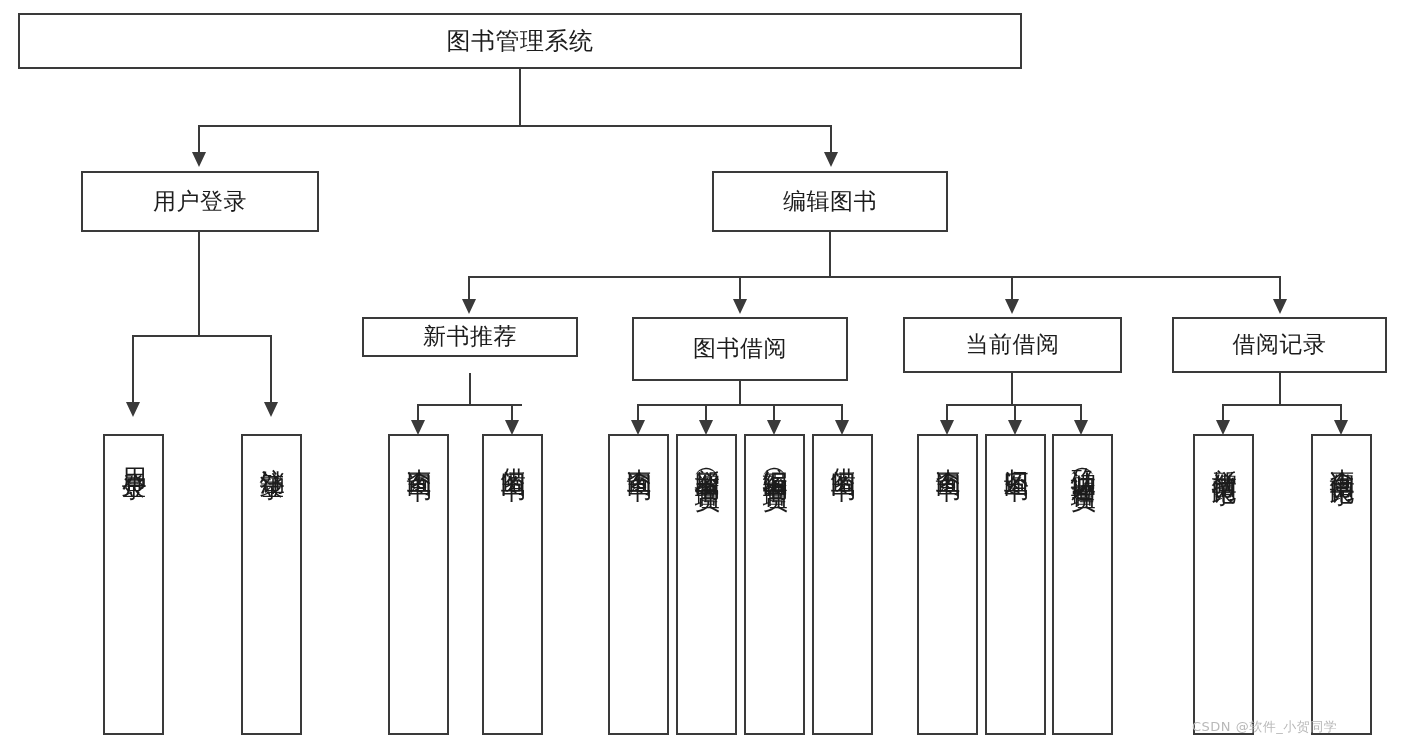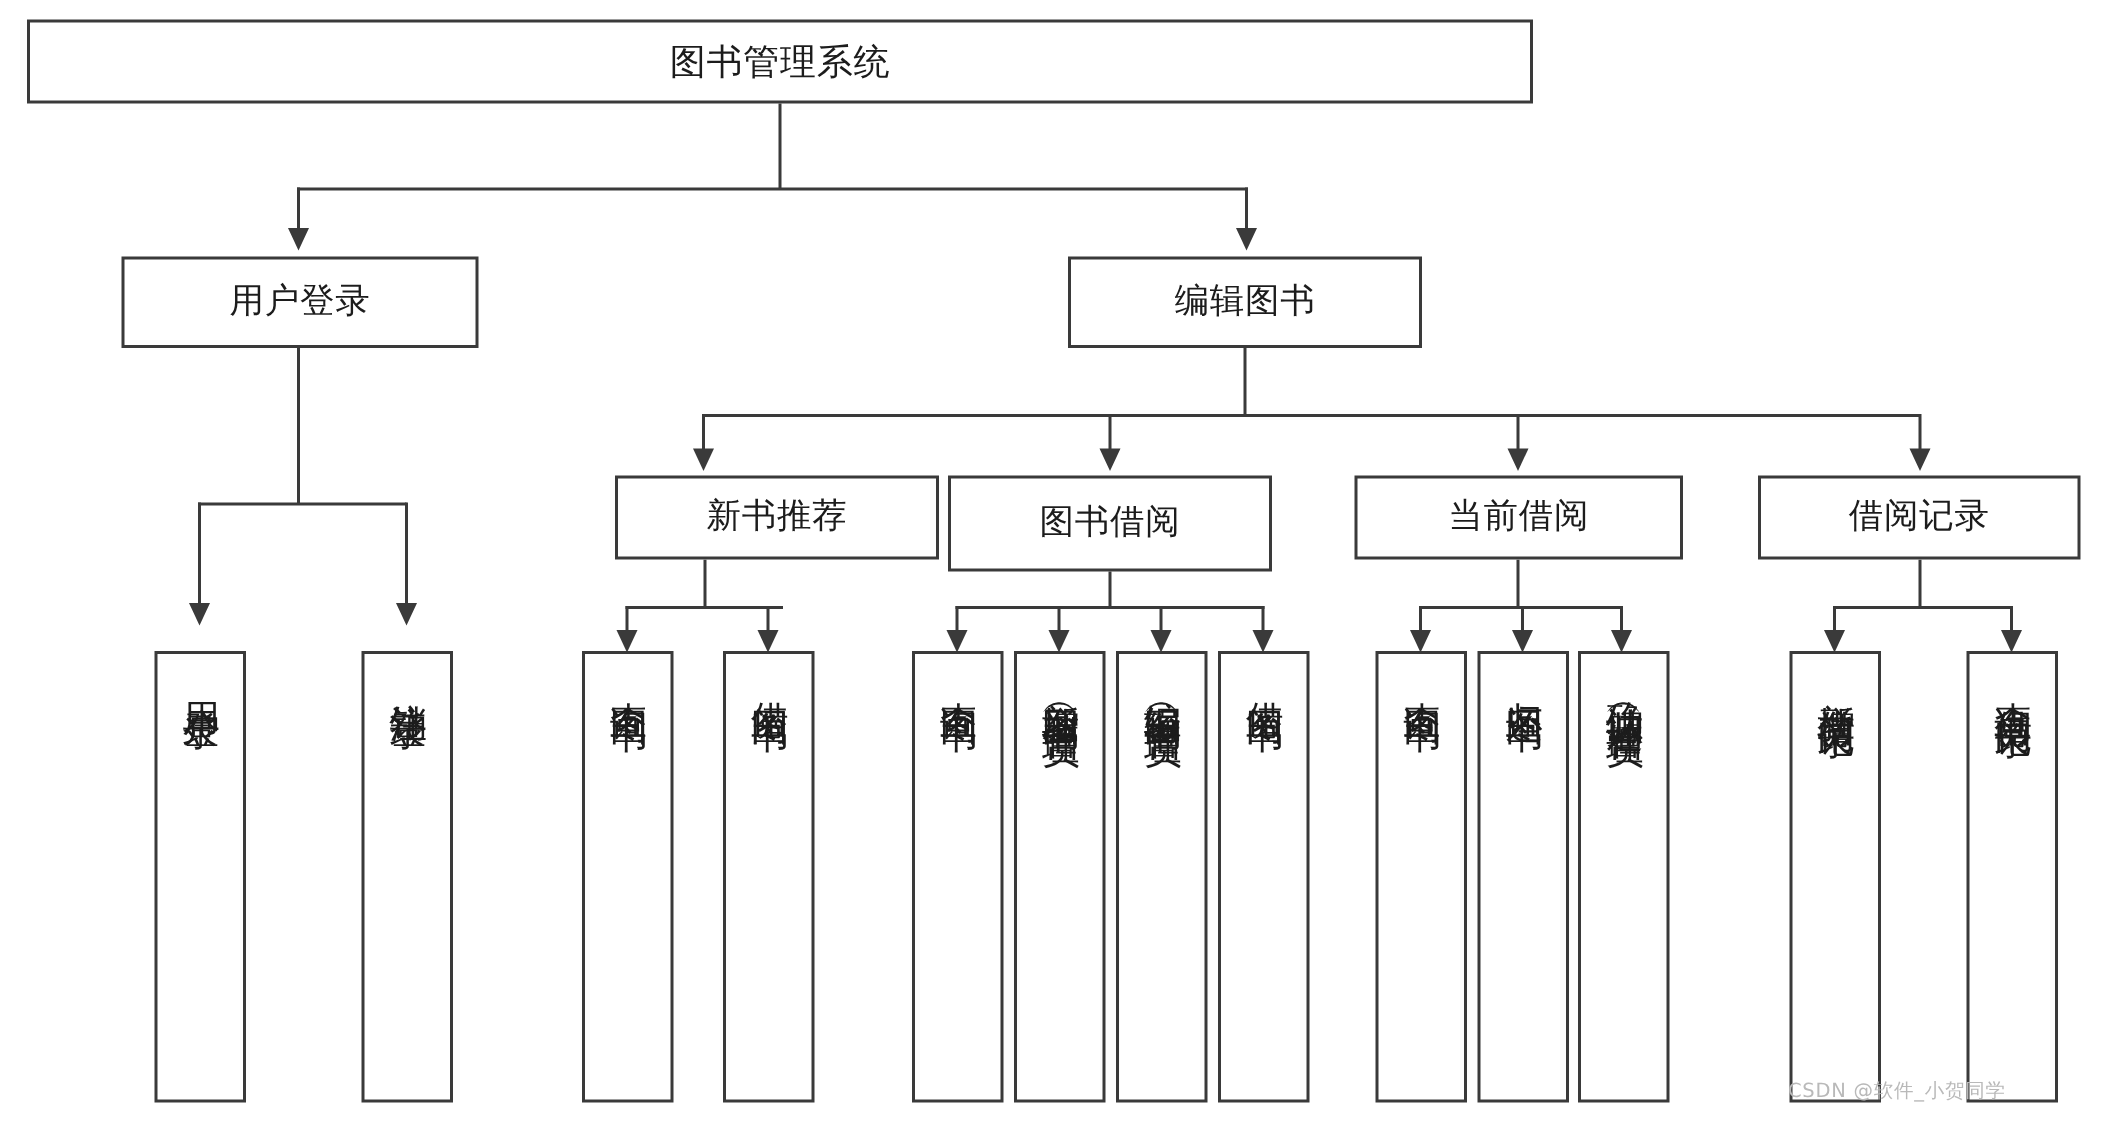--- a/index.html
+++ b/index.html
@@ -140,21 +140,21 @@
   </div>
 
   <div class="node h" style="left:81px;top:171px;width:238px;height:61px;">
     <span class="lbl">用户登录</span>
   </div>
 
   <div class="node h" style="left:712px;top:171px;width:236px;height:61px;">
     <span class="lbl">编辑图书</span>
   </div>
 
-  <div class="node h" style="left:362px;top:317px;width:216px;height:56px;margin-left:48px;">
+  <div class="node h" style="left:362px;top:317px;width:216px;height:40px;">
     <span class="lbl">新书推荐</span>
   </div>
 
   <div class="node h" style="left:632px;top:317px;width:216px;height:64px;">
     <span class="lbl">图书借阅</span>
   </div>
 
   <div class="node h" style="left:903px;top:317px;width:219px;height:56px;">
     <span class="lbl">当前借阅</span>
   </div>

